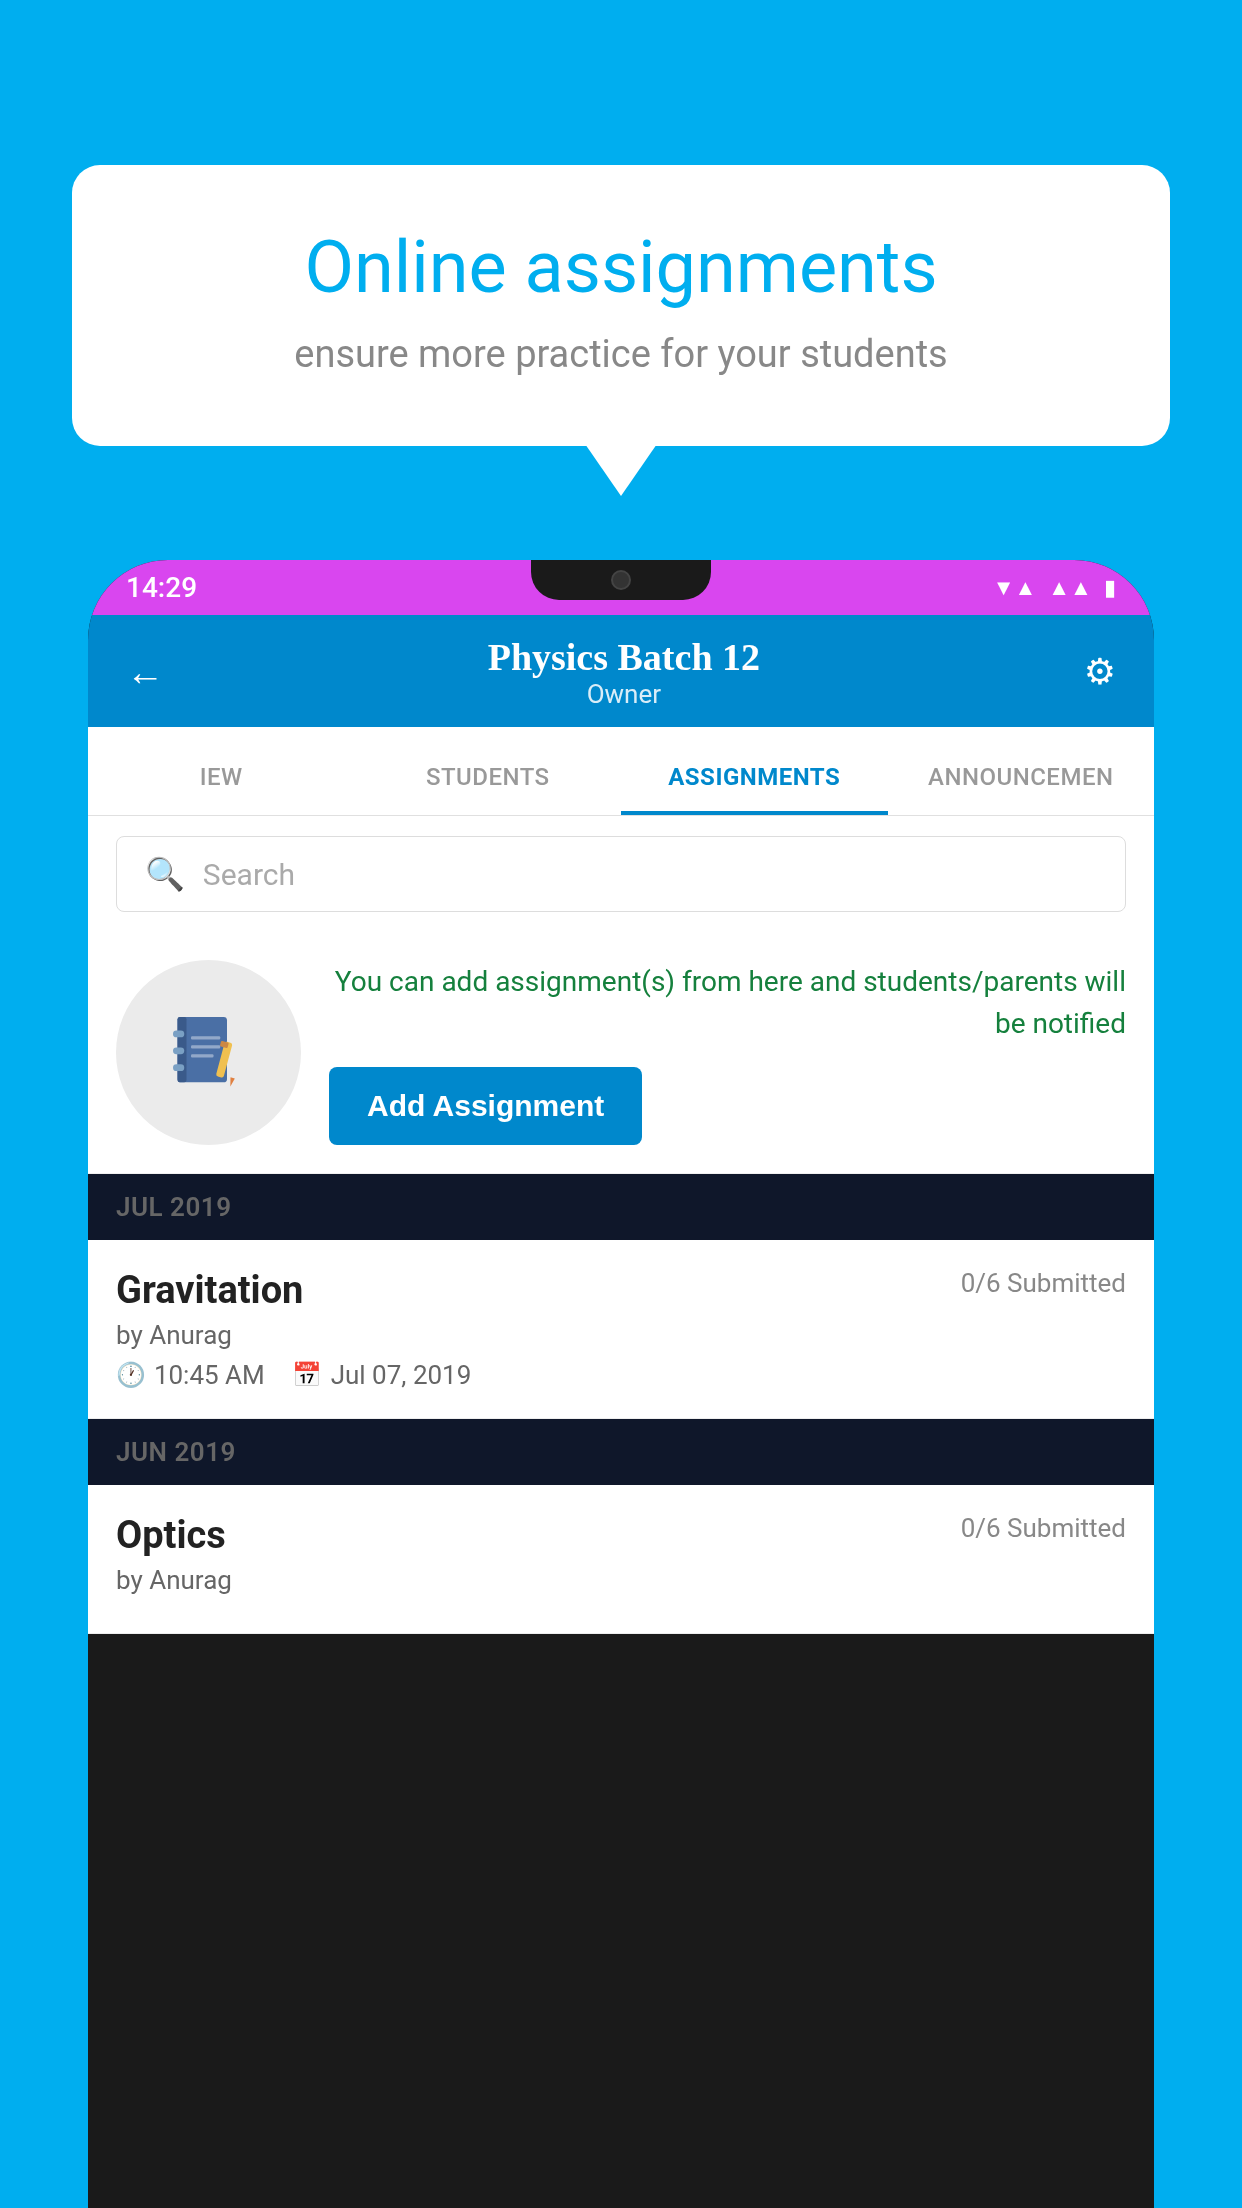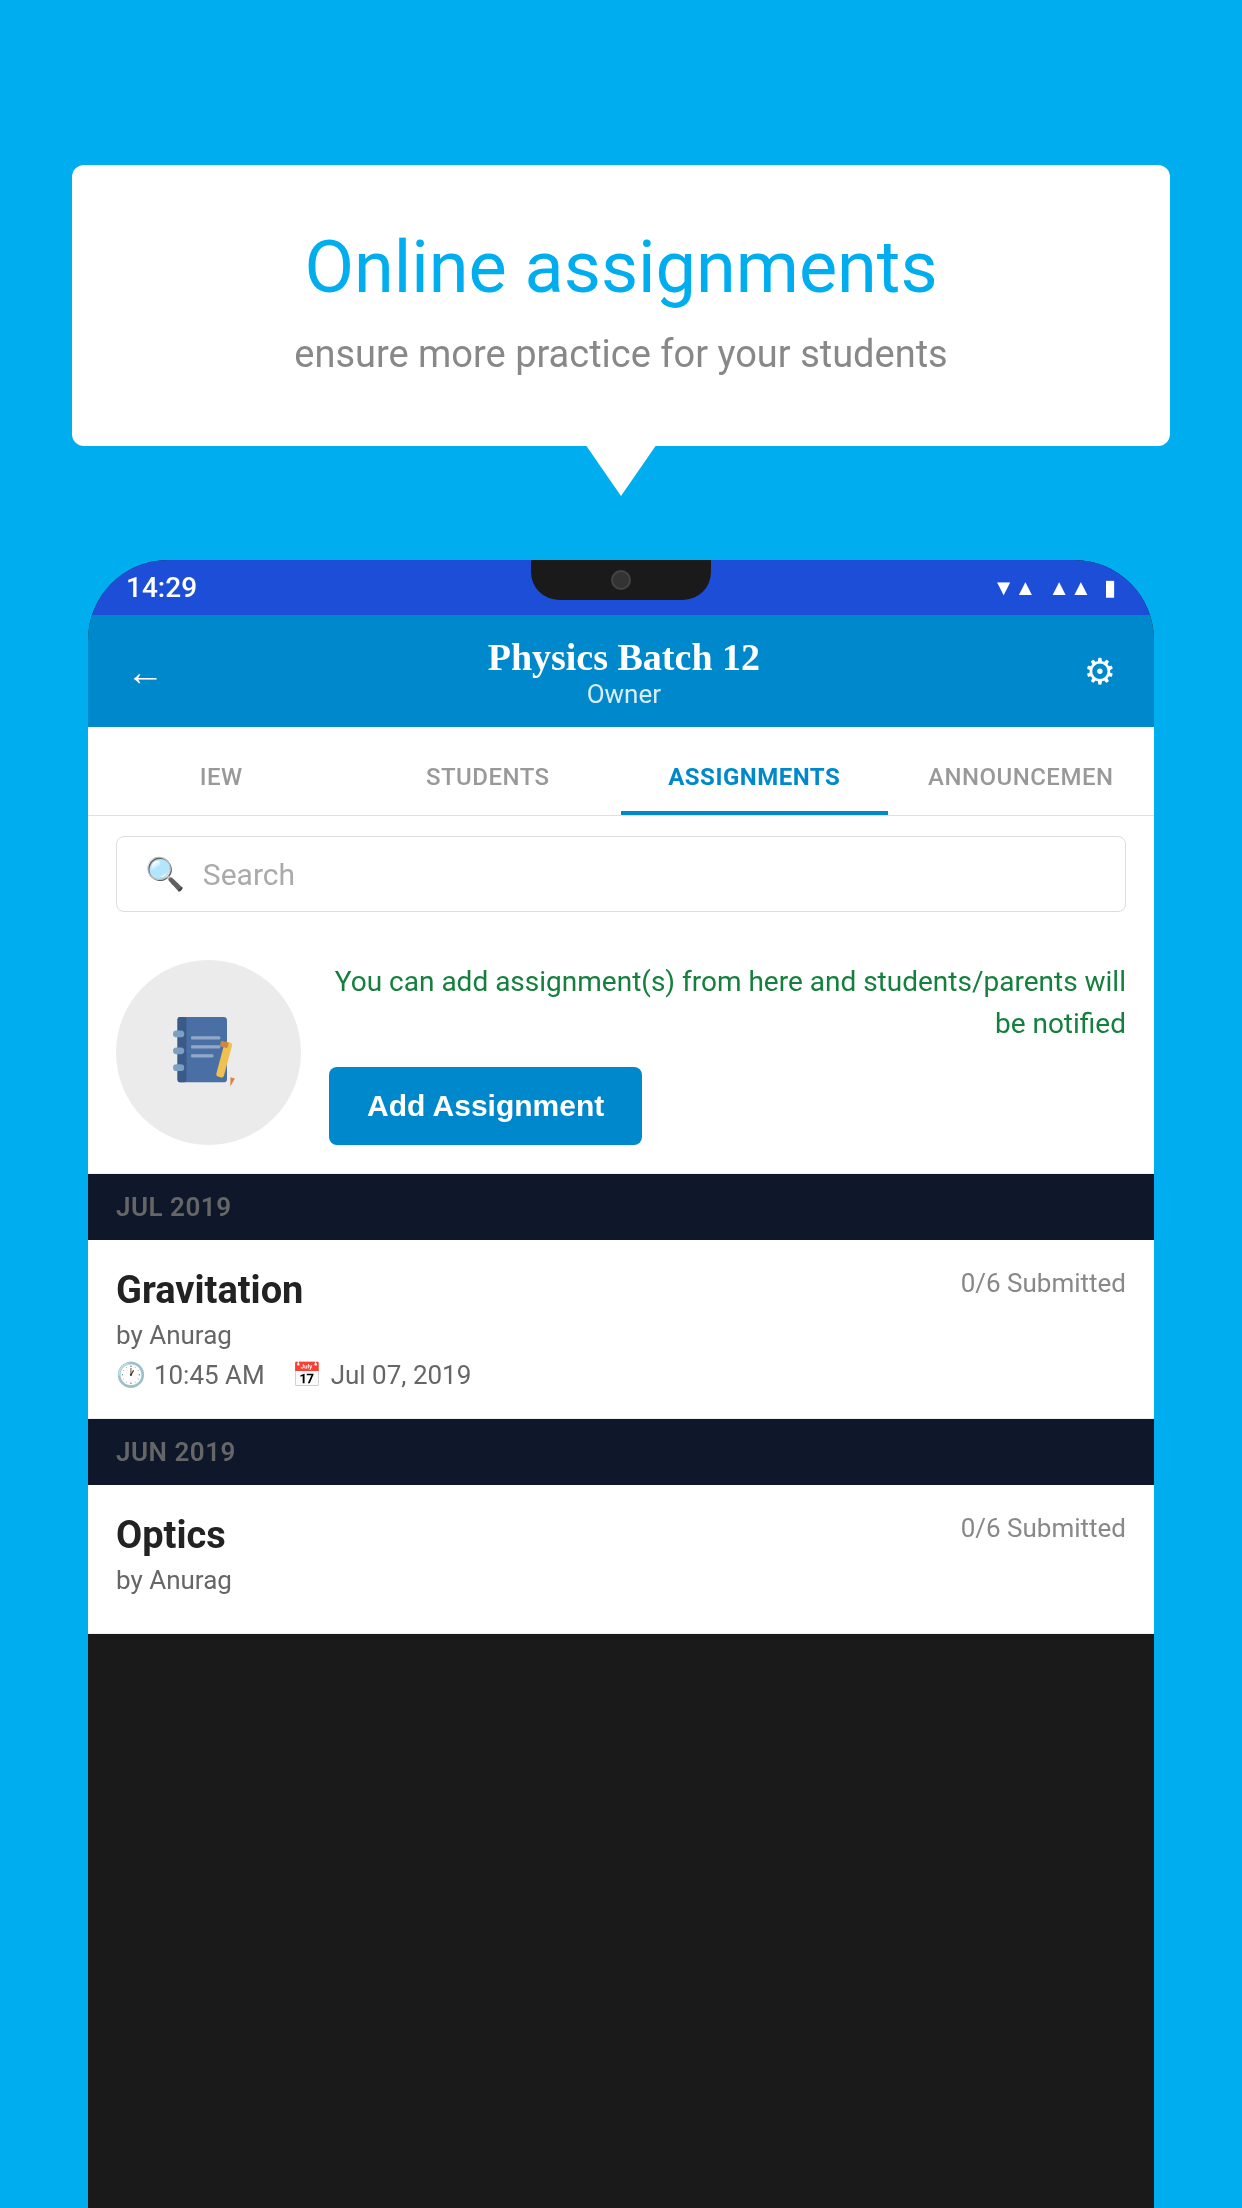--- a/index.html
+++ b/index.html
@@ -13,21 +13,21 @@
       overflow: hidden;
     }
 
     
     .promo-bubble {
       position: absolute;
       top: 165px;
       left: 72px;
       right: 72px;
       background: white;
-      border-radius: 12px;
+      border-radius: 28px;
       padding: 60px 70px 70px;
       text-align: center;
     }
 
     .promo-bubble::after {
       content: '';
       position: absolute;
       bottom: -50px;
       left: 50%;
       transform: translateX(-50%);
@@ -85,21 +85,21 @@
       transform: translateX(-50%);
       width: 20px;
       height: 20px;
       background: #333;
       border-radius: 50%;
       border: 2px solid #444;
     }
 
     
     .status-bar {
-      background: #1d4ed8;
+      background: #d946ef;
       height: 55px;
       display: flex;
       align-items: center;
       justify-content: space-between;
       padding: 0 38px;
       border-radius: 80px 80px 0 0;
     }
 
     .status-time {
       color: white;

